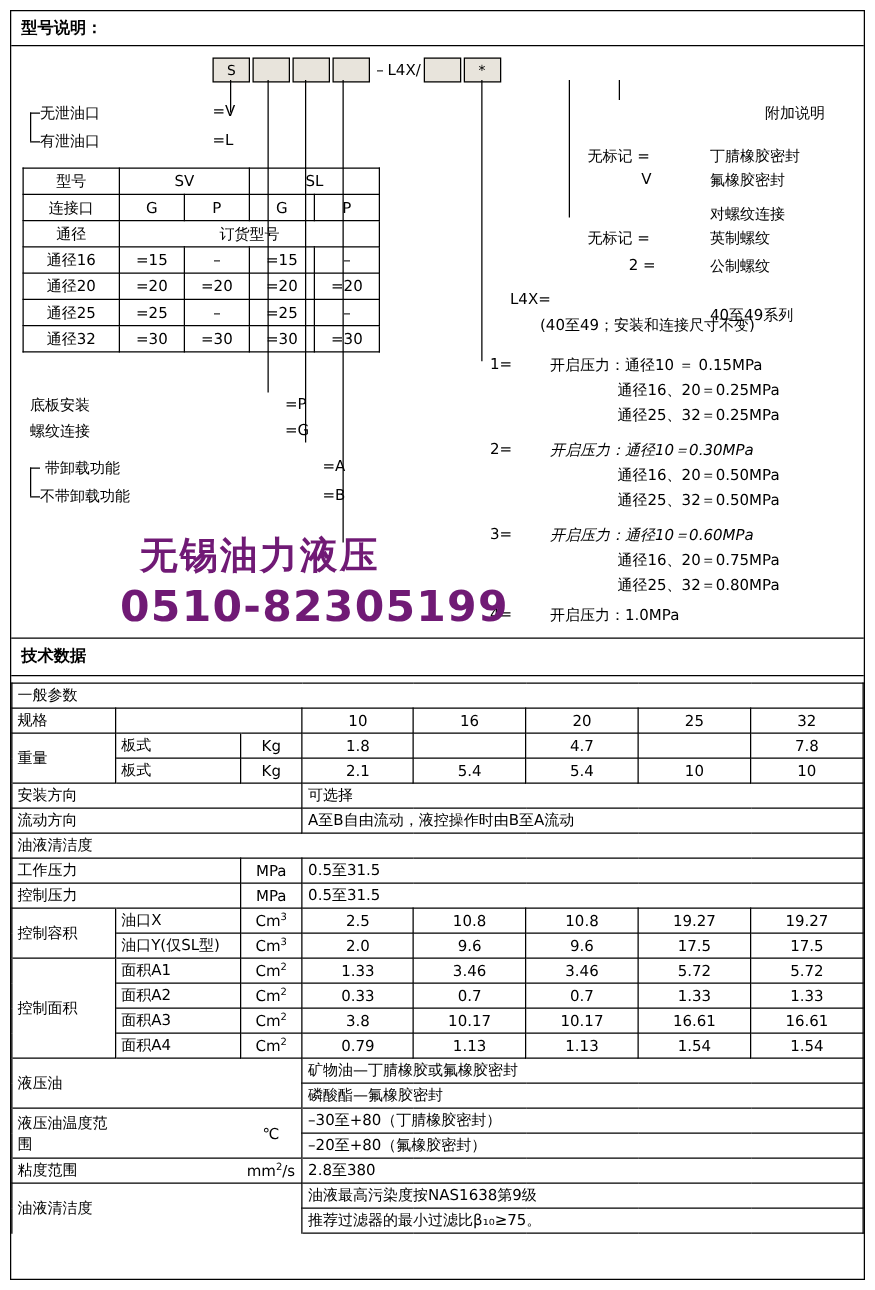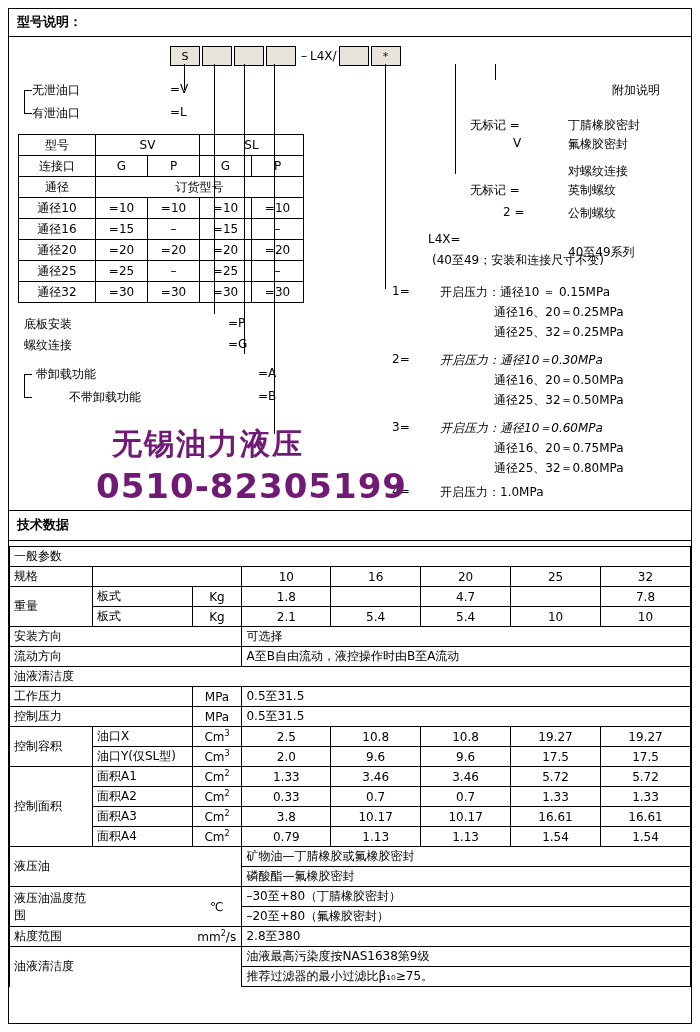--- a/index.html
+++ b/index.html
@@ -85,40 +85,40 @@
   <div class="ln lnv" style="left:24px;top:90px;height:23px;"></div>
   <div class="ln lnh" style="left:24px;top:113px;width:8px;"></div>
 
   <div class="lbl" style="left:24px;top:316px;">底板安装</div>
   <div class="eq" style="left:228px;top:316px;">=P</div>
   <div class="lbl" style="left:24px;top:337px;">螺纹连接</div>
   <div class="eq" style="left:228px;top:337px;">=G</div>
 
   <div class="lbl" style="left:36px;top:366px;">带卸载功能</div>
   <div class="eq" style="left:258px;top:366px;">=A</div>
-  <div class="lbl" style="left:32px;top:389px;margin-left:37px;">不带卸载功能</div>
+  <div class="lbl" style="left:32px;top:389px;">不带卸载功能</div>
   <div class="eq" style="left:258px;top:389px;">=B</div>
   <div class="ln lnh" style="left:24px;top:374px;width:8px;"></div>
   <div class="ln lnv" style="left:24px;top:374px;height:23px;"></div>
   <div class="ln lnh" style="left:24px;top:397px;width:8px;"></div>
 
   <div class="lbl" style="left:612px;top:82px;">附加说明</div>
 
   <div class="lbl" style="left:470px;top:117px;">无标记 =</div>
   <div class="lbl" style="left:568px;top:117px;">丁腈橡胶密封</div>
   <div class="lbl" style="left:513px;top:136px;">V</div>
   <div class="lbl" style="left:568px;top:136px;">氟橡胶密封</div>
 
   <div class="lbl" style="left:568px;top:163px;">对螺纹连接</div>
   <div class="lbl" style="left:470px;top:182px;">无标记 =</div>
   <div class="lbl" style="left:568px;top:182px;">英制螺纹</div>
   <div class="lbl" style="left:503px;top:205px;">2 =</div>
   <div class="lbl" style="left:568px;top:205px;">公制螺纹</div>
 
-  <div class="lbl" style="left:428px;top:232px;">L4X=</div>
+  <div class="lbl" style="left:408px;top:232px;">L4X=</div>
   <div class="lbl" style="left:568px;top:244px;">40至49系列</div>
   <div class="lbl" style="left:432px;top:252px;">(40至49；安装和连接尺寸不变)</div>
 
   <div class="lbl" style="left:392px;top:284px;">1=</div>
   <div class="lbl" style="left:440px;top:284px;">开启压力：通径10 ＝ 0.15MPa</div>
   <div class="lbl" style="left:494px;top:304px;">通径16、20＝0.25MPa</div>
   <div class="lbl" style="left:494px;top:324px;">通径25、32＝0.25MPa</div>
 
   <div class="lbl" style="left:392px;top:352px;">2=</div>
   <div class="lbl" style="left:440px;top:352px;font-style:italic;">开启压力：通径10＝0.30MPa</div>
@@ -143,27 +143,20 @@
     <tr>
       <td>连接口</td>
       <td style="width:47px;">G</td>
       <td style="width:47px;">P</td>
       <td style="width:47px;">G</td>
       <td style="width:47px;">P</td>
     </tr>
     <tr>
       <td>通径</td>
       <td colspan="4">订货型号</td>
-    </tr>
-    <tr>
-      <td>通径10</td>
-      <td>=10</td>
-      <td>=10</td>
-      <td>=10</td>
-      <td>=10</td>
     </tr>
     <tr>
       <td>通径16</td>
       <td>=15</td>
       <td>–</td>
       <td>=15</td>
       <td>–</td>
     </tr>
     <tr>
       <td>通径20</td>

